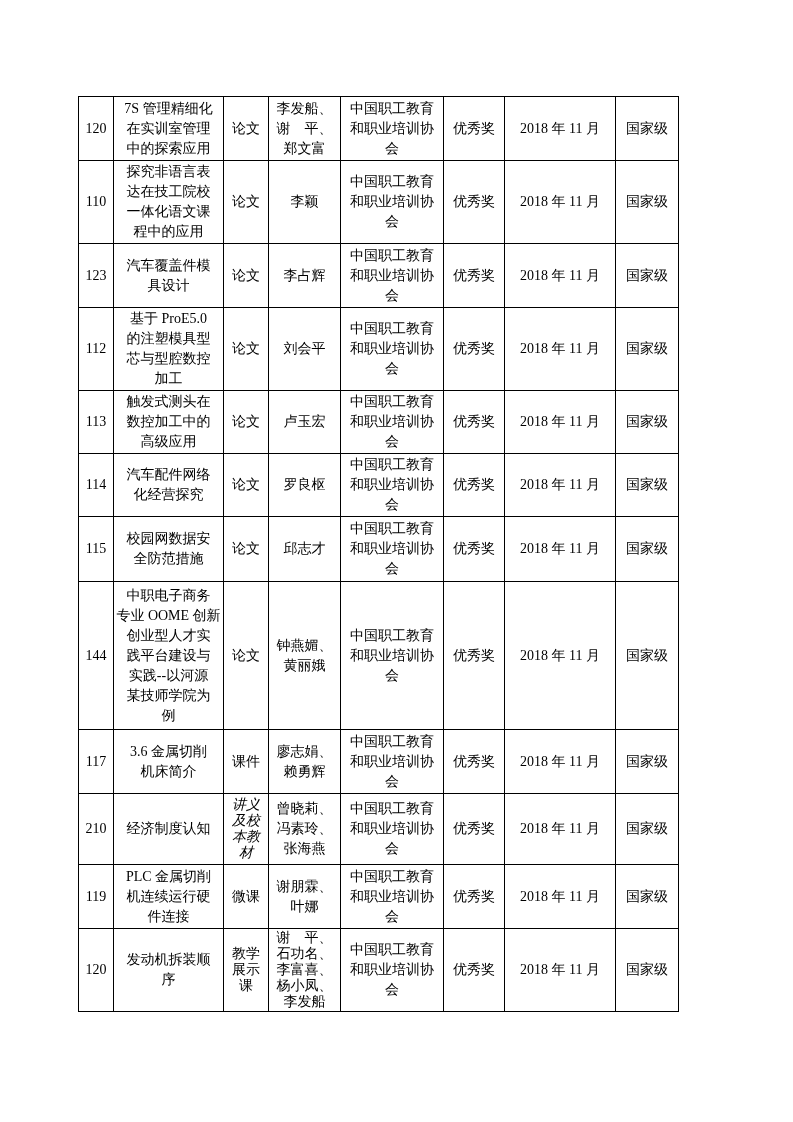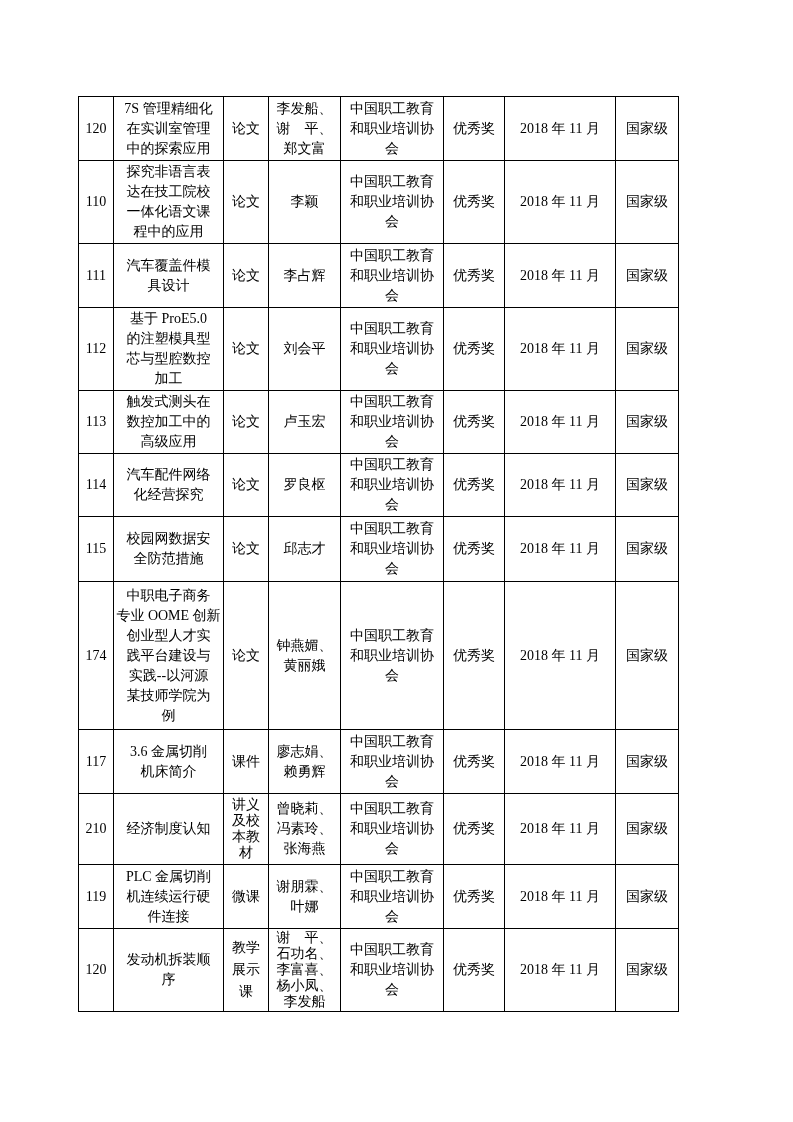--- a/index.html
+++ b/index.html
@@ -49,22 +49,22 @@
   tbody tr:nth-child(4)  { height: 82px; }
   tbody tr:nth-child(5)  { height: 63px; }
   tbody tr:nth-child(6)  { height: 63px; }
   tbody tr:nth-child(7)  { height: 65px; }
   tbody tr:nth-child(8)  { height: 148px; }
   tbody tr:nth-child(9)  { height: 64px; }
   tbody tr:nth-child(10) { height: 71px; }
   tbody tr:nth-child(11) { height: 64px; }
   tbody tr:nth-child(12) { height: 81px; }
   
-  tbody tr:nth-child(10) td.col-type    { line-height: 16px; }
-  tbody tr:nth-child(12) td.col-type    { line-height: 22px; }
+  tbody tr:nth-child(10) td.col-type    { line-height: 16px; font-style: italic; }
+  tbody tr:nth-child(12) td.col-type    { line-height: 16px; }
   tbody tr:nth-child(12) td.col-authors { line-height: 16px; }
 </style>
 </head>
 <body>
 
 <div class="page">
   <table class="awards">
     <colgroup>
       <col style="width:35px">
       <col style="width:110px">
@@ -101,21 +101,21 @@
           <td class="col-type">论文</td>
           <td class="col-authors">李颖</td>
           <td class="col-org">中国职工教育
 和职业培训协
 会</td>
           <td class="col-award">优秀奖</td>
           <td class="col-date">2018 年 11 月</td>
           <td class="col-level">国家级</td>
         </tr>
         <tr>
-          <td class="col-no">111</td>
+          <td class="col-no">123</td>
           <td class="col-title">汽车覆盖件模
 具设计</td>
           <td class="col-type">论文</td>
           <td class="col-authors">李占辉</td>
           <td class="col-org">中国职工教育
 和职业培训协
 会</td>
           <td class="col-award">优秀奖</td>
           <td class="col-date">2018 年 11 月</td>
           <td class="col-level">国家级</td>
@@ -169,21 +169,21 @@
           <td class="col-type">论文</td>
           <td class="col-authors">邱志才</td>
           <td class="col-org">中国职工教育
 和职业培训协
 会</td>
           <td class="col-award">优秀奖</td>
           <td class="col-date">2018 年 11 月</td>
           <td class="col-level">国家级</td>
         </tr>
         <tr>
-          <td class="col-no">174</td>
+          <td class="col-no">144</td>
           <td class="col-title">中职电子商务
 专业 OOME 创新
 创业型人才实
 践平台建设与
 实践--以河源
 某技师学院为
 例</td>
           <td class="col-type">论文</td>
           <td class="col-authors">钟燕媚、
 黄丽娥</td>

